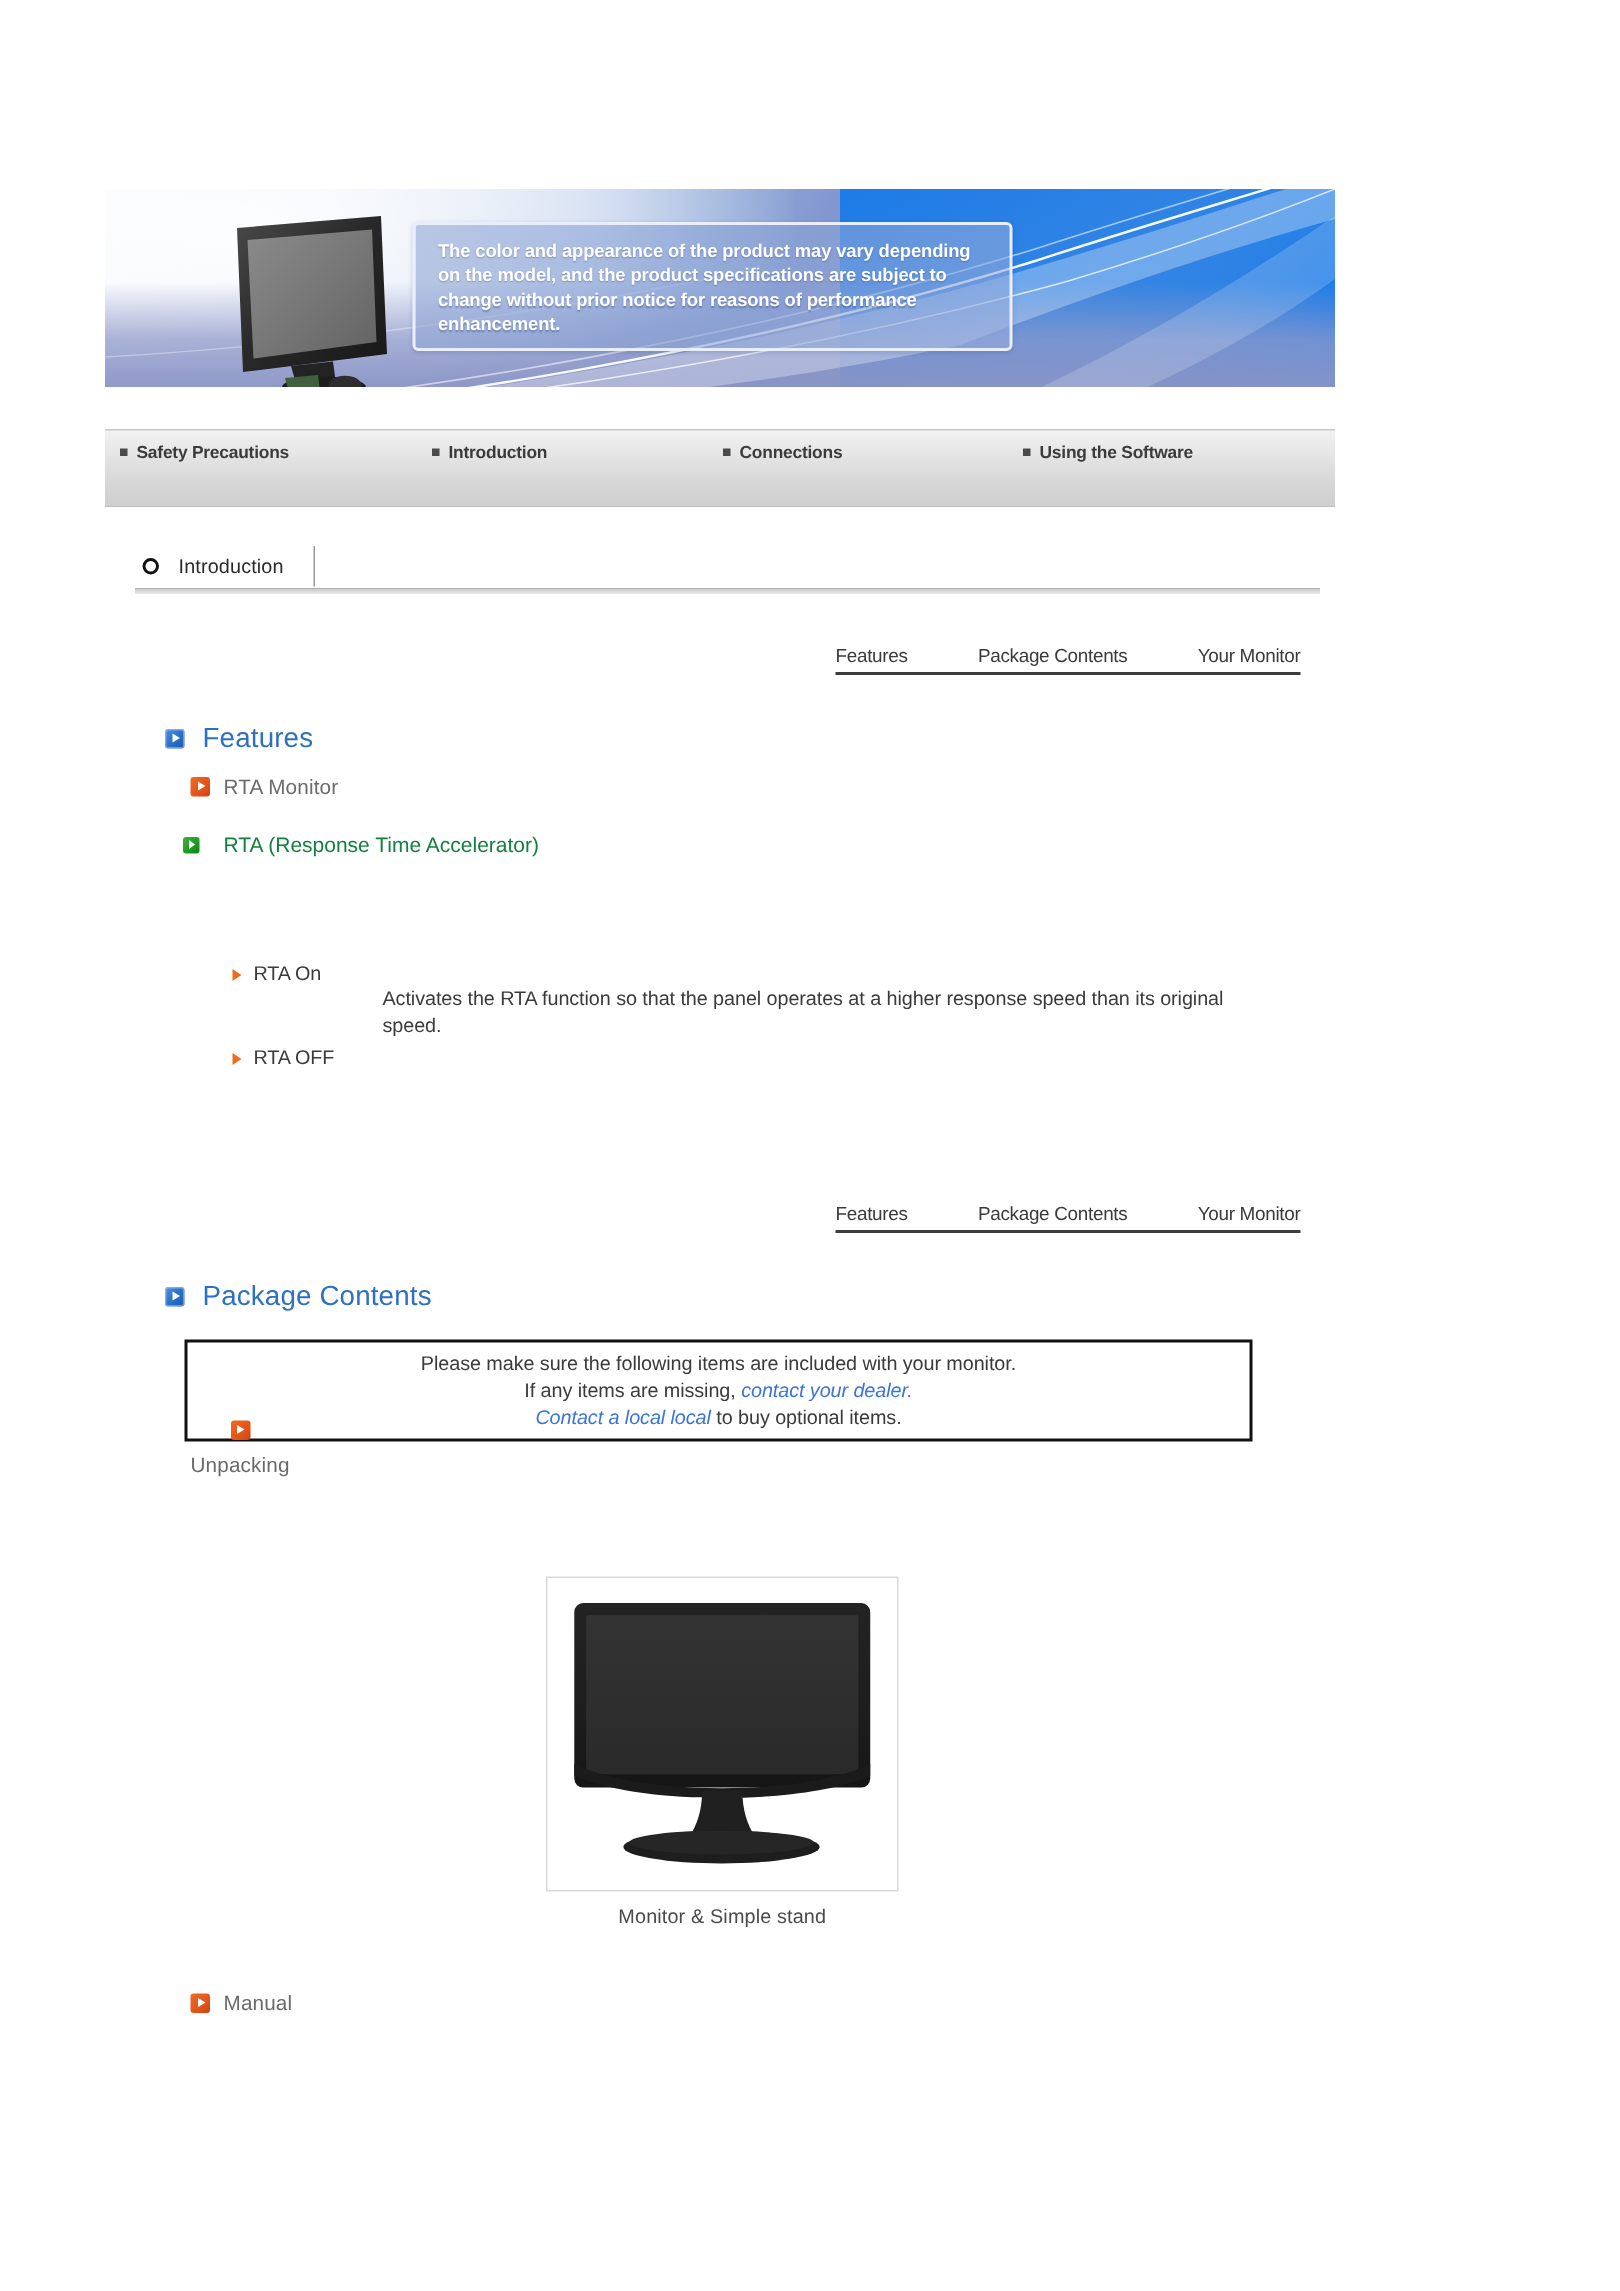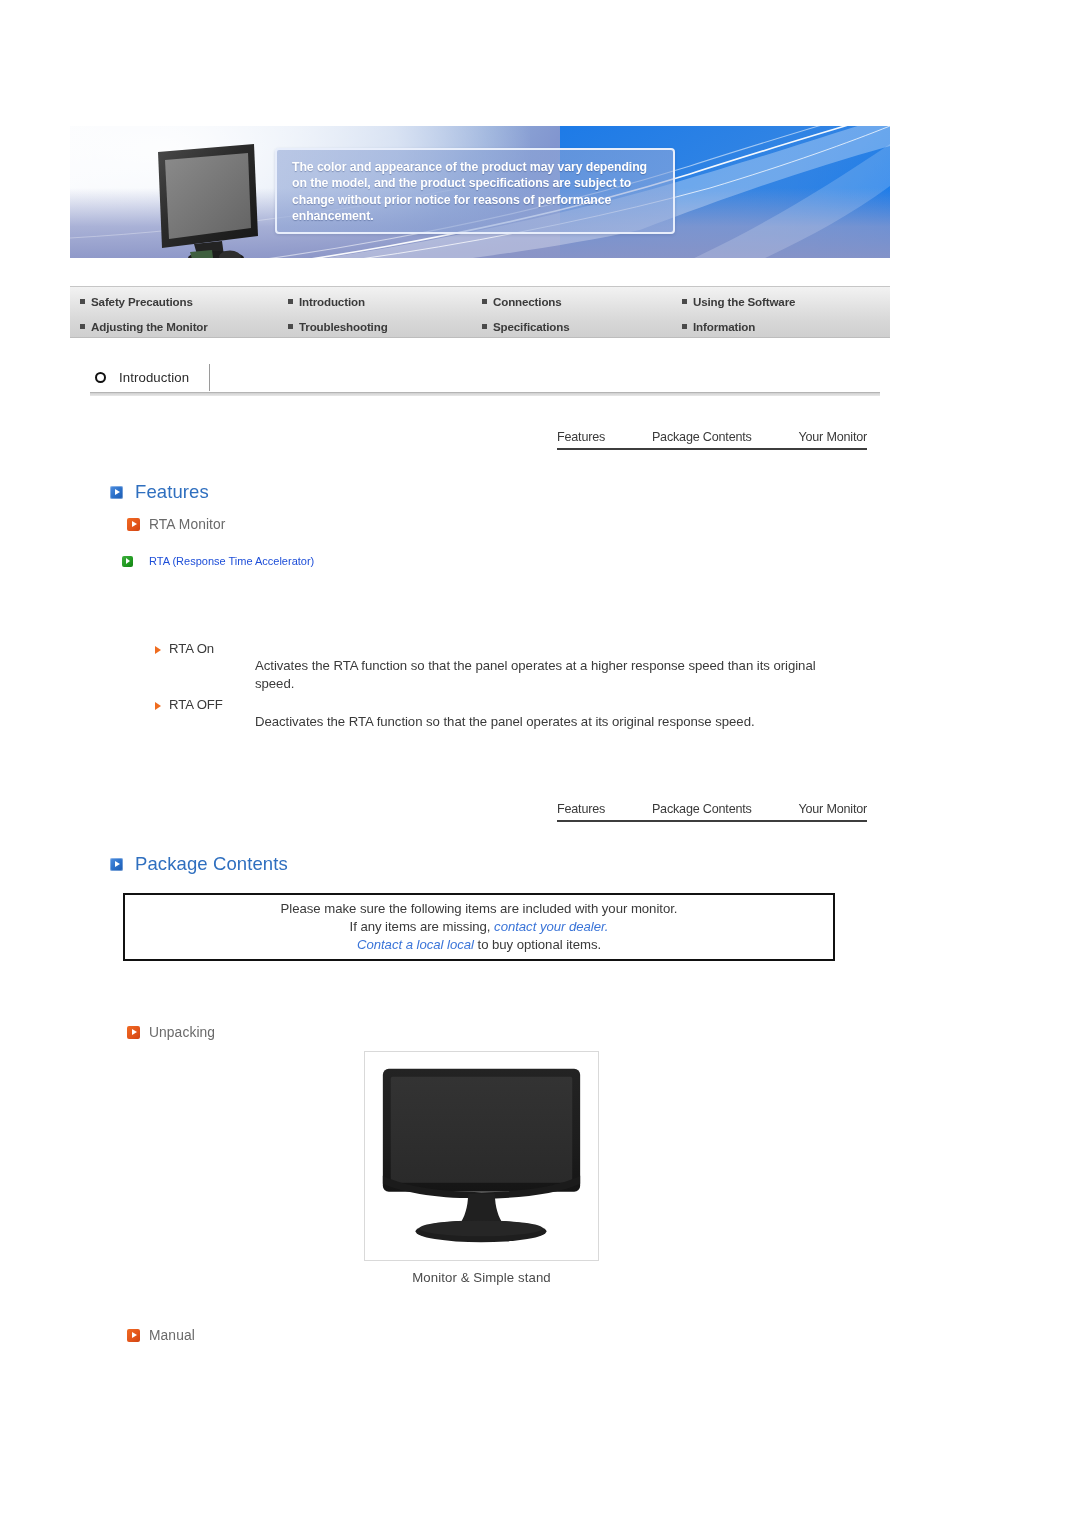--- a/index.html
+++ b/index.html
@@ -224,22 +224,22 @@
     letter-spacing: 0.1px;
   }
 
   .h-green {
     position: absolute;
     display: flex; align-items: center; gap: 16px;
   }
   .h-green .ico-sq { width: 11px; height: 11px; }
   .h-green .ico-sq::after { left: 3.6px; top: 2.6px; border-left-width: 4.2px; border-top-width: 3px; border-bottom-width: 3px; }
   .h-green-label {
-    font-size: 11px;
-    color: #1d4ed8;
+    font-size: 14px;
+    color: #15803d;
   }
 
   
   .para {
     position: absolute;
     font-size: 13.2px;
     line-height: 17.8px;
     color: #3a3a3a;
     letter-spacing: -0.05px;
   }
@@ -373,38 +373,20 @@
         </div>
         <div class="navitem c2">
           <span class="sq"></span>
           <span>Connections</span>
         </div>
         <div class="navitem c3">
           <span class="sq"></span>
           <span>Using the Software</span>
         </div>
       </div>
-      <div class="navrow r2">
-        <div class="navitem c0">
-          <span class="sq"></span>
-          <span>Adjusting the Monitor</span>
-        </div>
-        <div class="navitem c1">
-          <span class="sq"></span>
-          <span>Troubleshooting</span>
-        </div>
-        <div class="navitem c2">
-          <span class="sq"></span>
-          <span>Specifications</span>
-        </div>
-        <div class="navitem c3">
-          <span class="sq"></span>
-          <span>Information</span>
-        </div>
-      </div>
     </div>
   </div>
 
   <div class="secthead">
     <div class="secthead-inner">
       <span class="ring-icon"></span>
       <span class="secthead-label">Introduction</span>
     </div>
     <div class="secthead-rule"></div>
   </div>
@@ -436,21 +418,20 @@
 
   <div class="bullets" style="left:155px; top:641px; width:680px;">
     <div class="bullet-row">
       <span class="tri"></span>
       <span class="bullet-term w-on">RTA On</span>
       <span class="bullet-desc">Activates the RTA function so that the panel operates at a higher response speed than its original speed.</span>
     </div>
     <div class="bullet-row">
       <span class="tri"></span>
       <span class="bullet-term w-off">RTA OFF</span>
-      <span class="bullet-desc">Deactivates the RTA function so that the panel operates at its original response speed.</span>
     </div>
   </div>
 
   <div class="subtabs" style="top:794px;">
     <div class="tabrow">
       <span class="subtab">Features</span>
       <span class="subtab">Package Contents</span>
       <span class="subtab">Your Monitor</span>
     </div>
     <div class="tabrule"></div>
@@ -460,21 +441,21 @@
     <span class="ico-sq ico-blue"></span>
     <span class="h-main-label">Package Contents</span>
   </div>
 
   <div class="notice">
     <div class="notice-line">Please make sure the following items are included with your monitor.</div>
     <div class="notice-line"><span>If any items are missing, </span><span class="lnk">contact your dealer</span><span class="lnk">.</span></div>
     <div class="notice-line"><span class="lnk">Contact a local local</span><span> to buy optional items.</span></div>
   </div>
 
-  <div class="h-sub" style="left:127px; top:1025px;">
+  <div class="h-sub" style="left:127px; top:947px;flex-direction:column;">
     <span class="ico-sq ico-orange"></span>
     <span class="h-sub-label">Unpacking</span>
   </div>
 
   <div class="prodbox">
     <svg viewBox="0 0 235 208" width="233" height="208">
       <defs>
         <linearGradient id="pbez" x1="0" y1="0" x2="0" y2="1">
           <stop offset="0%" stop-color="#232323"></stop>
           <stop offset="60%" stop-color="#1d1d1d"></stop>

